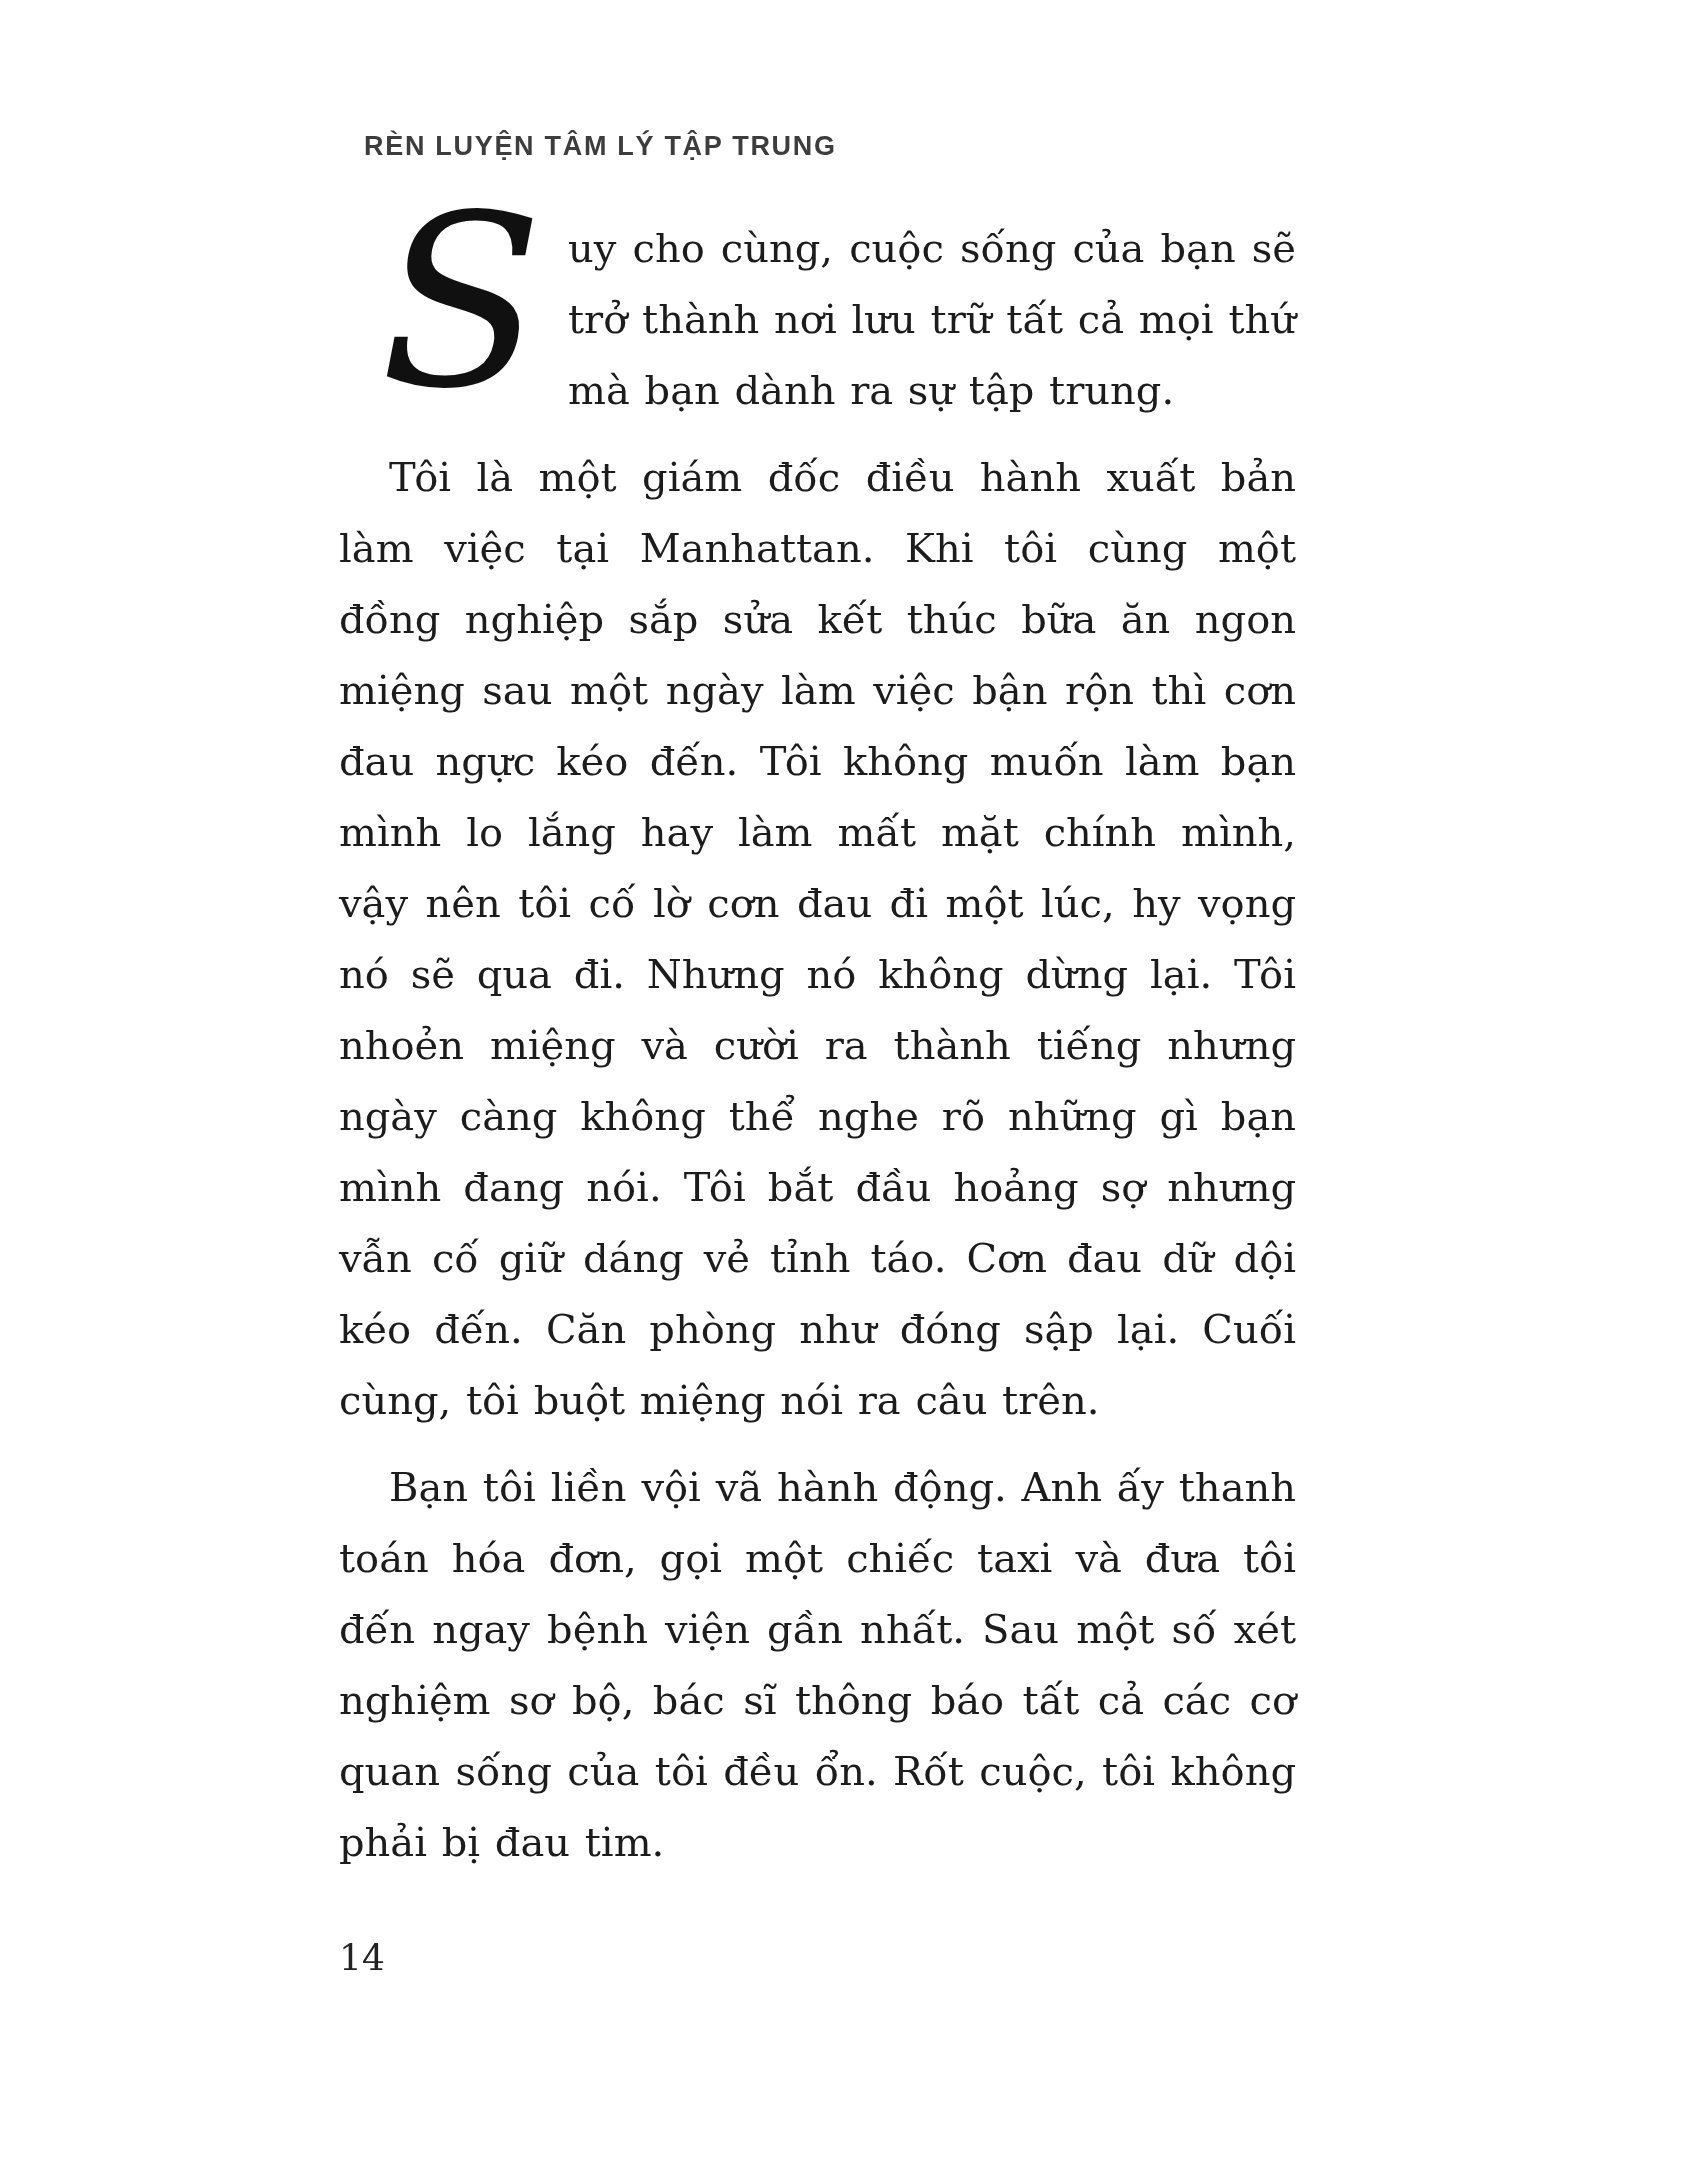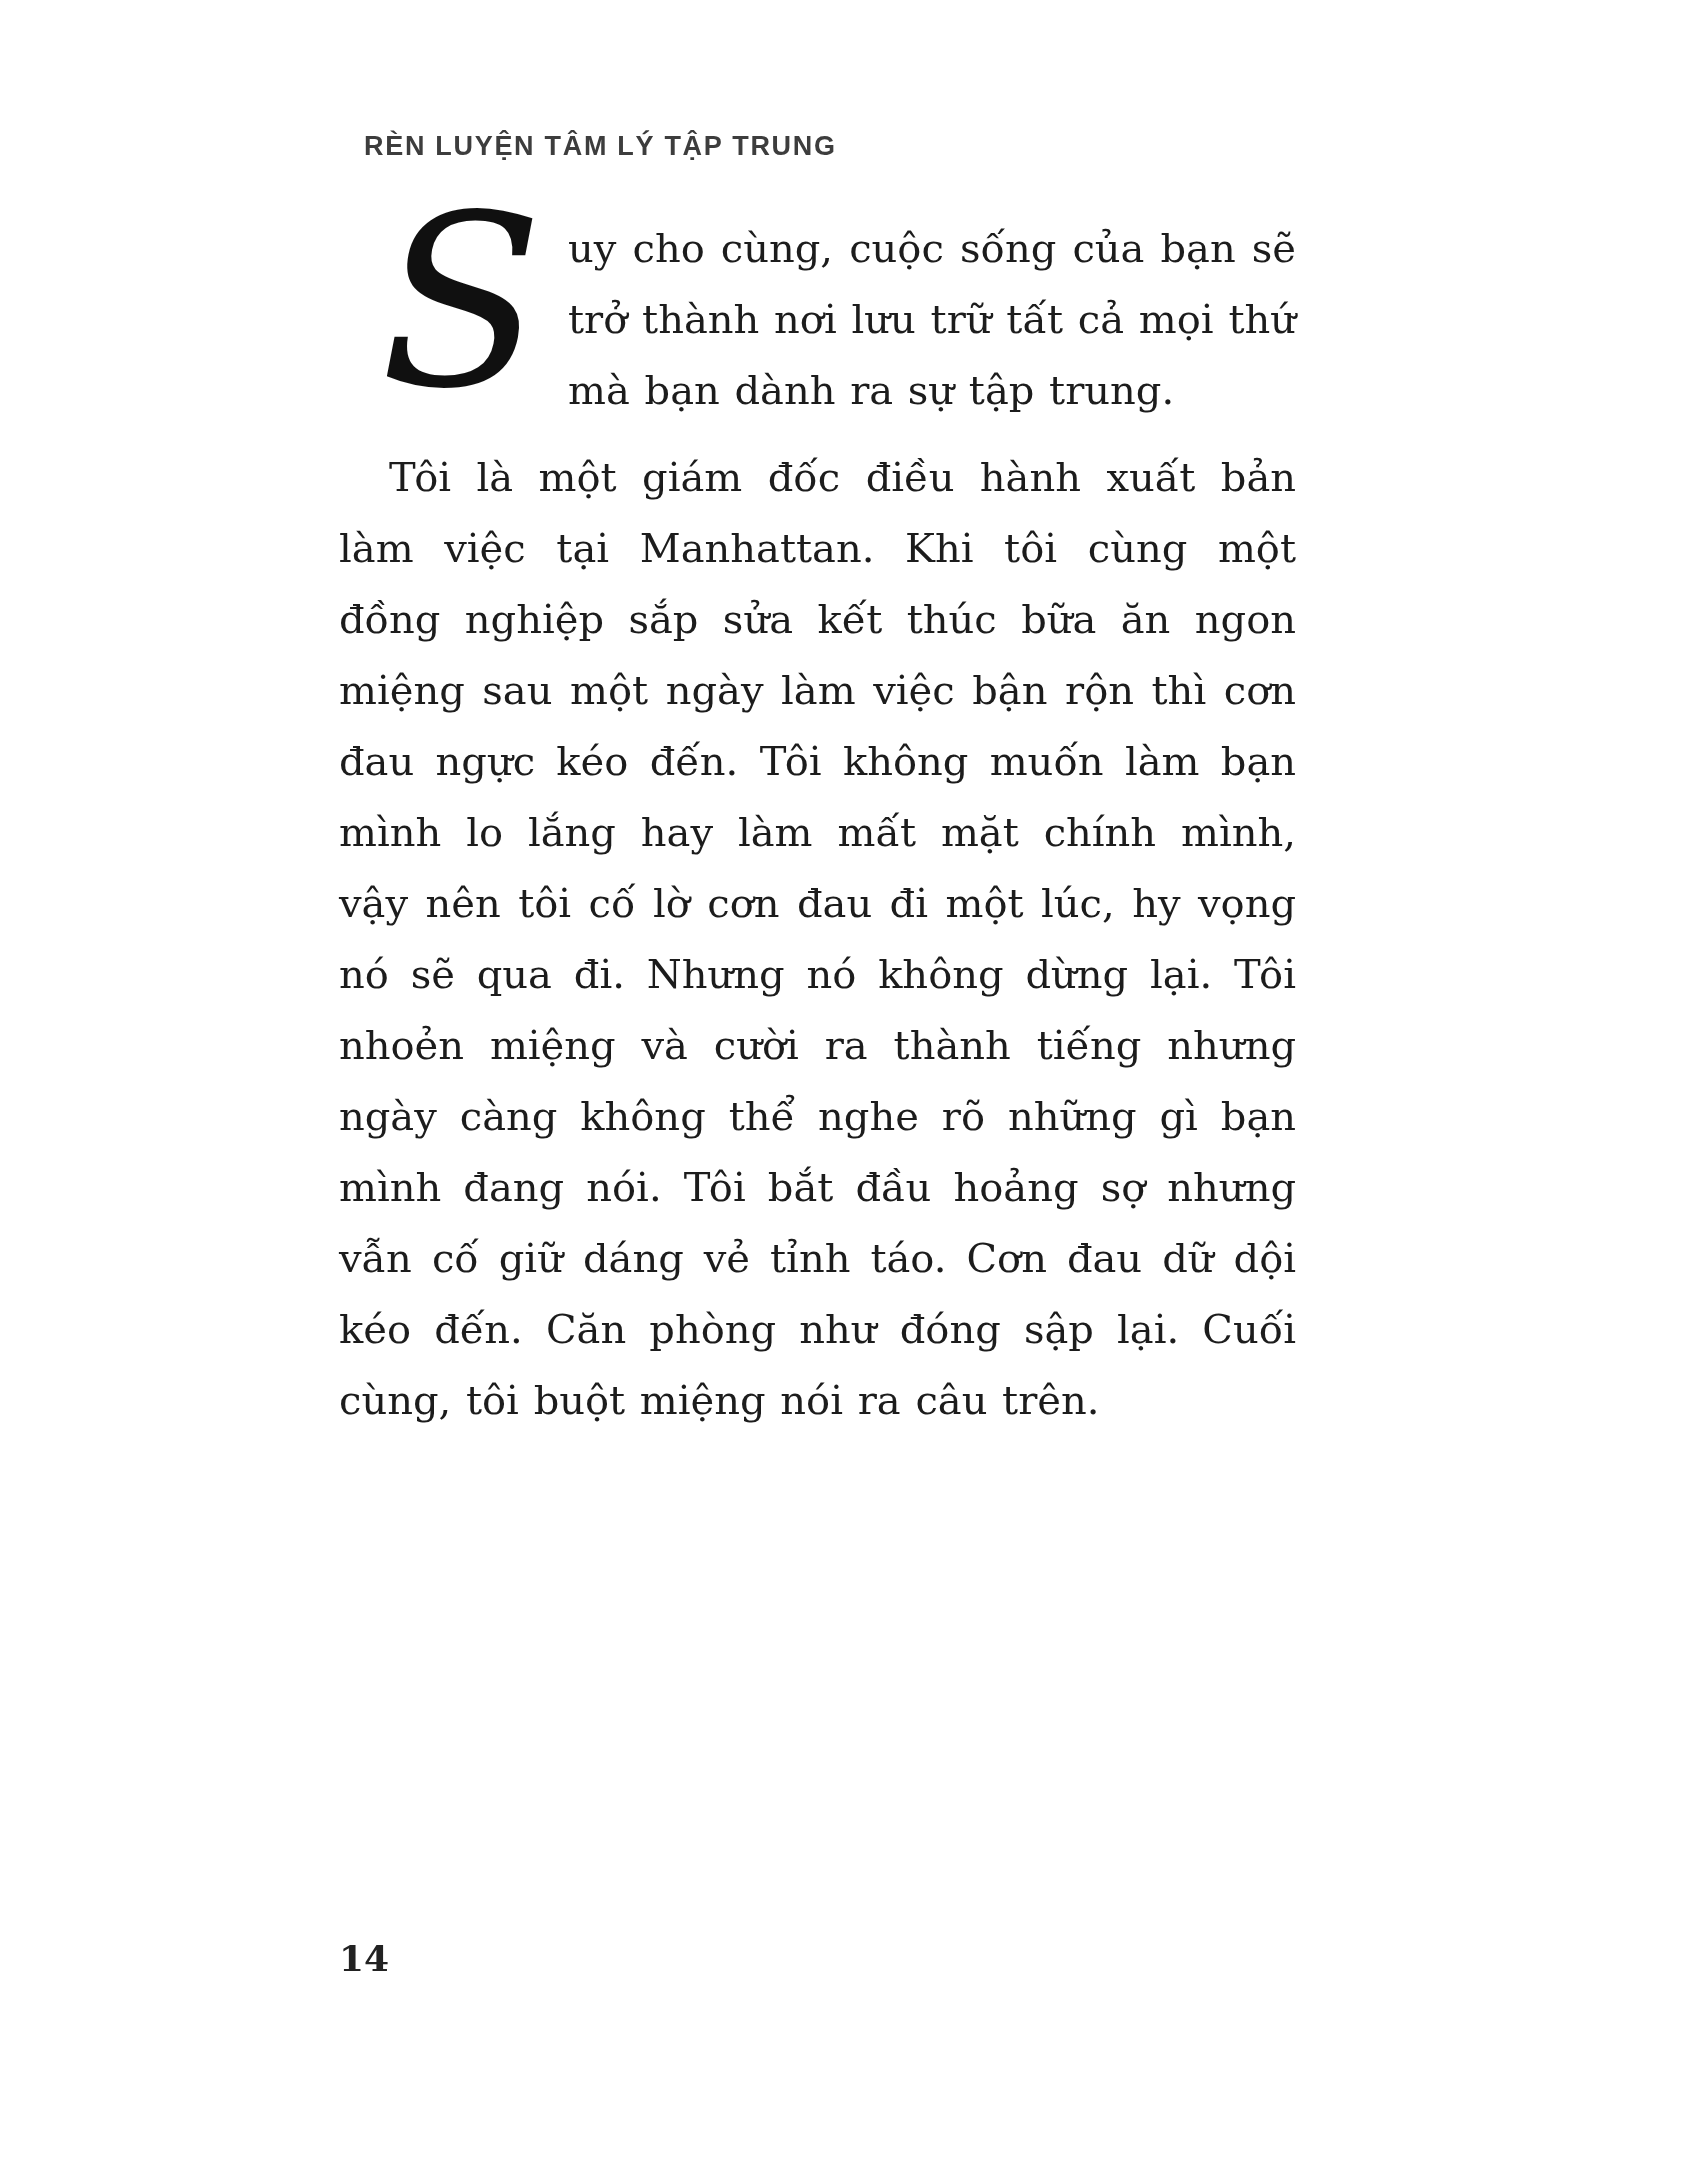--- a/index.html
+++ b/index.html
@@ -48,38 +48,38 @@
   .para {
     text-indent: 50px;
     margin-top: 16px;
   }
   .page-number {
     position: absolute;
     left: 339px;
     top: 1937px;
     font-size: 36px;
     color: #222222;
-    font-weight: bold;
   }
 </style>
 </head>
 <body>
 
 <div class="page">
 
   <div class="running-header">RÈN LUYỆN TÂM LÝ TẬP TRUNG</div>
 
   <div class="content">
 
     <p class="opening">
       <span class="dropcap">S</span><span>uy cho cùng, cuộc sống của bạn sẽ trở thành nơi lưu trữ tất cả mọi thứ mà bạn dành ra sự tập trung.</span>
     </p>
 
 
     <p class="para">Tôi là một giám đốc điều hành xuất bản làm việc tại Manhattan. Khi tôi cùng một đồng nghiệp sắp sửa kết thúc bữa ăn ngon miệng sau một ngày làm việc bận rộn thì cơn đau ngực kéo đến. Tôi không muốn làm bạn mình lo lắng hay làm mất mặt chính mình, vậy nên tôi cố lờ cơn đau đi một lúc, hy vọng nó sẽ qua đi. Nhưng nó không dừng lại. Tôi nhoẻn miệng và cười ra thành tiếng nhưng ngày càng không thể nghe rõ những gì bạn mình đang nói. Tôi bắt đầu hoảng sợ nhưng vẫn cố giữ dáng vẻ tỉnh táo. Cơn đau dữ dội kéo đến. Căn phòng như đóng sập lại. Cuối cùng, tôi buột miệng nói ra câu trên.</p>
 
+    <p class="para">Bạn tôi liền vội vã hành động. Anh ấy thanh toán hóa đơn, gọi một chiếc taxi và đưa tôi đến ngay bệnh viện gần nhất. Sau một số xét nghiệm sơ bộ, bác sĩ thông báo tất cả các cơ quan sống của tôi đều ổn. Rốt cuộc, tôi không phải bị đau tim.</p>
 
   </div>
 
   <div class="page-number">14</div>
 
 </div>
 
 
 </body></html>

